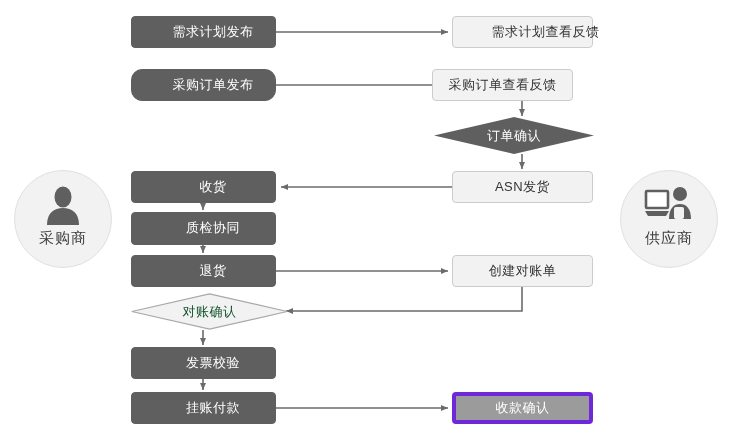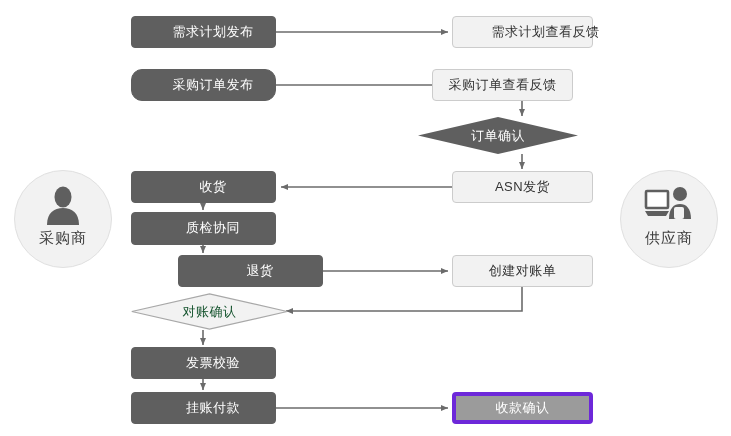--- a/index.html
+++ b/index.html
@@ -175,34 +175,34 @@
   </div>
 
   <div class="node dark" style="left:131px; top:16px;  width:145px; height:32px;">需求计划发布</div>
 
   <div class="node light" style="left:452px; top:16px;  width:141px; height:32px;padding-left:46px;">需求计划查看反馈</div>
 
   <div class="node dark" style="left:131px; top:69px;  width:145px; height:32px;border-radius:11px;">采购订单发布</div>
 
   <div class="node light" style="left:432px; top:69px;  width:141px; height:32px;">采购订单查看反馈</div>
 
-  <div class="diamond dark" style="left:418px; top:117px; width:160px; height:37px;">
+  <div class="diamond dark" style="left:434px; top:117px; width:160px; height:37px;">
     <svg width="160" height="37" viewBox="0 0 160 37" aria-hidden="true">
       <polygon points="80,0 160,18.5 80,37 0,18.5" fill="#5f5f5f"></polygon>
     </svg>
     <div class="dlabel">订单确认</div>
   </div>
 
   <div class="node light" style="left:452px; top:171px; width:141px; height:32px;">ASN发货</div>
 
   <div class="node dark" style="left:131px; top:171px; width:145px; height:32px;">收货</div>
 
   <div class="node dark" style="left:131px; top:212px; width:145px; height:33px;">质检协同</div>
 
-  <div class="node dark" style="left:131px; top:255px; width:145px; height:32px;margin-left:47px;">退货</div>
+  <div class="node dark" style="left:131px; top:255px; width:145px; height:32px;">退货</div>
 
   <div class="node light" style="left:452px; top:255px; width:141px; height:32px;">创建对账单</div>
 
   <div class="diamond light" style="left:131px; top:293px; width:157px; height:37px;">
     <svg width="157" height="37" viewBox="0 0 157 37" aria-hidden="true">
       <polygon points="78.5,0.8 156.2,18.5 78.5,36.2 0.8,18.5" fill="#f2f2f2" stroke="#a8a8a8" stroke-width="1.2"></polygon>
     </svg>
     <div class="dlabel">对账确认</div>
   </div>
 

